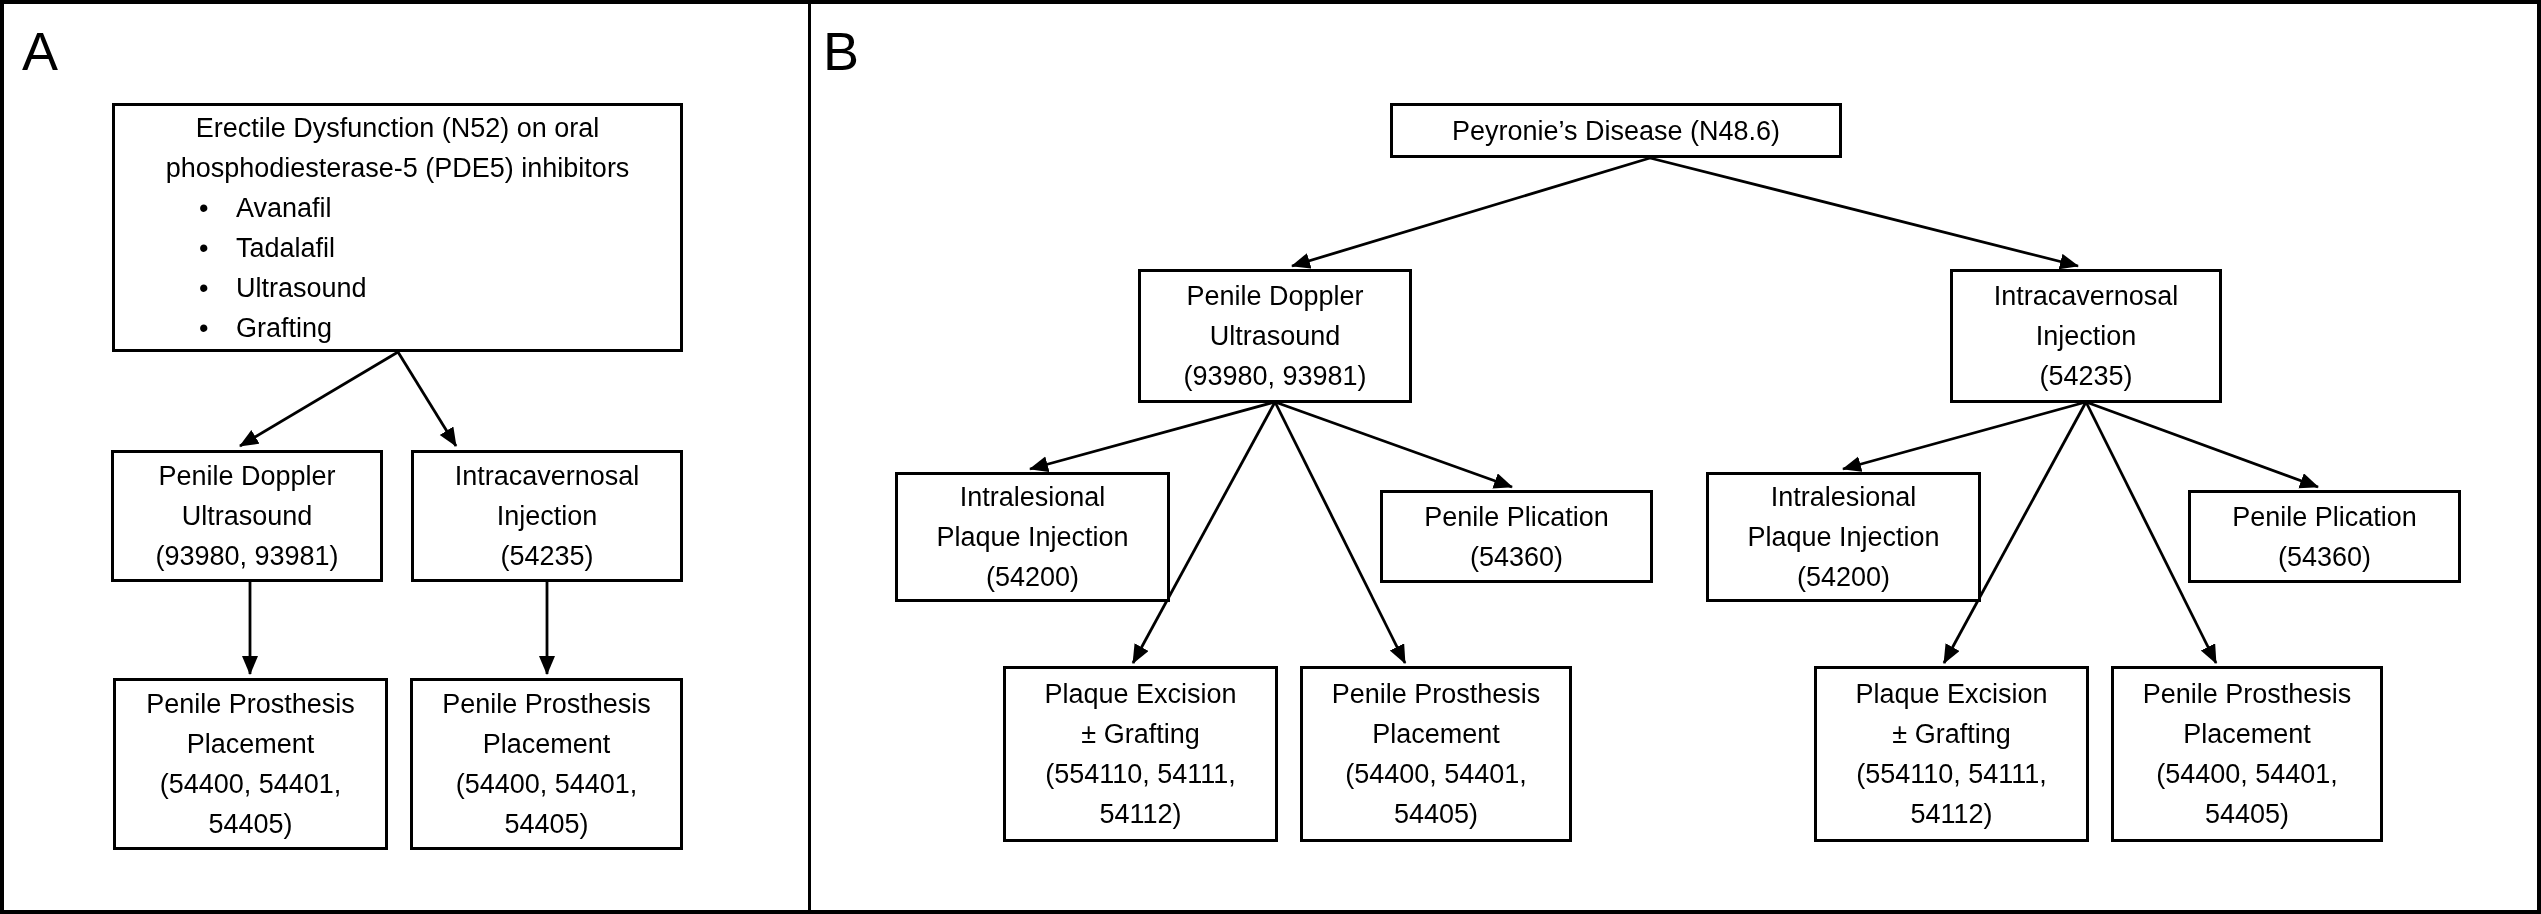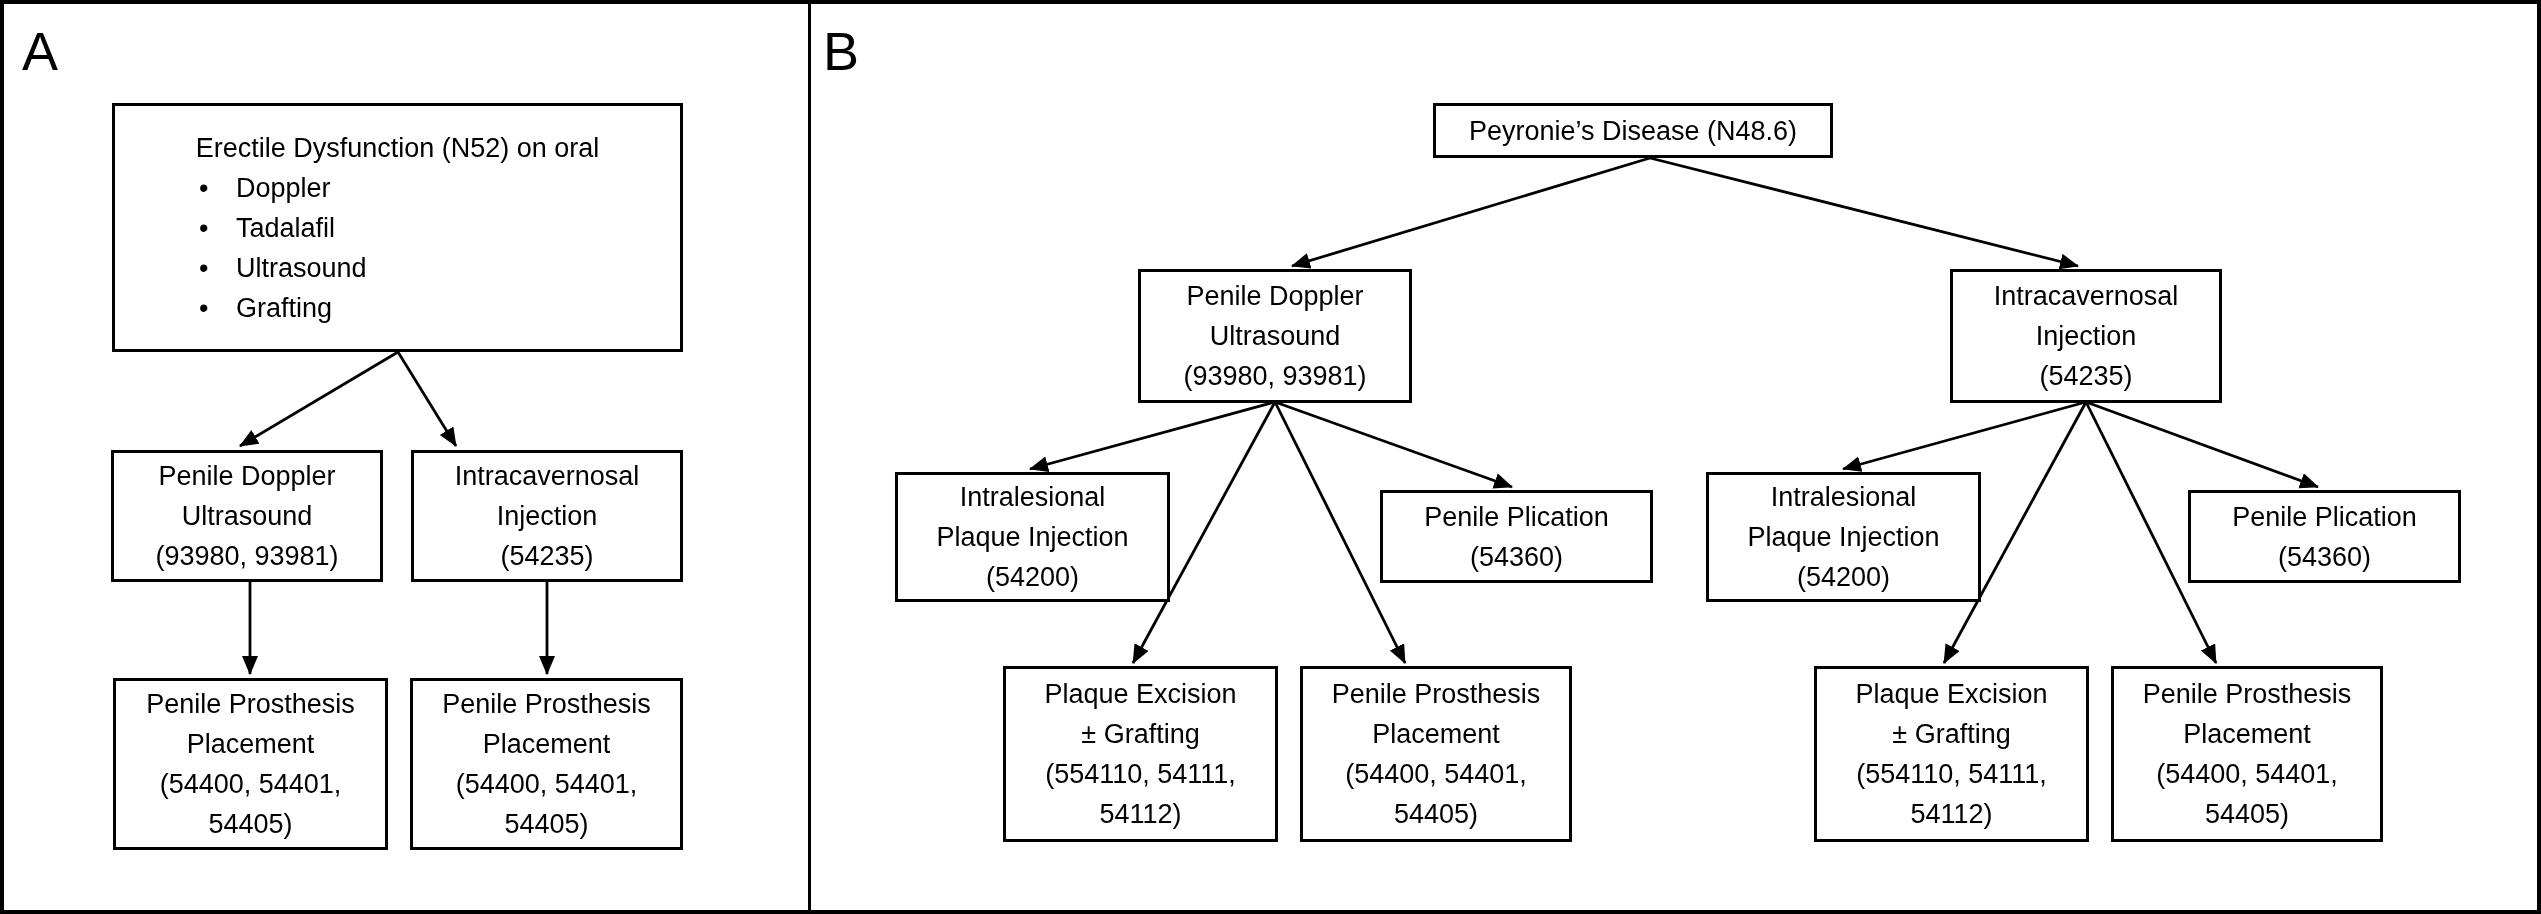--- a/index.html
+++ b/index.html
@@ -74,23 +74,24 @@
     <line x1="2086" y1="402" x2="2318" y2="487" stroke="#000" stroke-width="2.8" marker-end="url(#ah)"></line>
   </svg>
 
   <div class="divider"></div>
 
   <div class="panel-label" style="left:22px;top:24px">A</div>
   <div class="panel-label" style="left:823px;top:24px">B</div>
 
   <div class="node" style="left:112px;top:103px;width:571px;height:249px">
     <span class="ln">Erectile Dysfunction (N52) on oral</span>
+    <span class="ln">phosphodiesterase-5 (PDE5) inhibitors</span>
     <div class="bullet-row">
       <span class="bullet-dot">•</span>
-      <span>Doppler</span>
+      <span>Avanafil</span>
     </div>
     <div class="bullet-row">
       <span class="bullet-dot">•</span>
       <span>Tadalafil</span>
     </div>
     <div class="bullet-row">
       <span class="bullet-dot">•</span>
       <span>Ultrasound</span>
     </div>
     <div class="bullet-row">
@@ -118,21 +119,21 @@
     <span class="ln">54405)</span>
   </div>
 
   <div class="node" style="left:410px;top:678px;width:273px;height:172px">
     <span class="ln">Penile Prosthesis</span>
     <span class="ln">Placement</span>
     <span class="ln">(54400, 54401,</span>
     <span class="ln">54405)</span>
   </div>
 
-  <div class="node" style="left:1433px;top:103px;width:400px;height:55px">
+  <div class="node" style="left:1390px;top:103px;width:452px;height:55px">
     <span class="ln">Peyronie’s Disease (N48.6)</span>
   </div>
 
   <div class="node" style="left:1138px;top:269px;width:274px;height:134px">
     <span class="ln">Penile Doppler</span>
     <span class="ln">Ultrasound</span>
     <span class="ln">(93980, 93981)</span>
   </div>
 
   <div class="node" style="left:1950px;top:269px;width:272px;height:134px">

